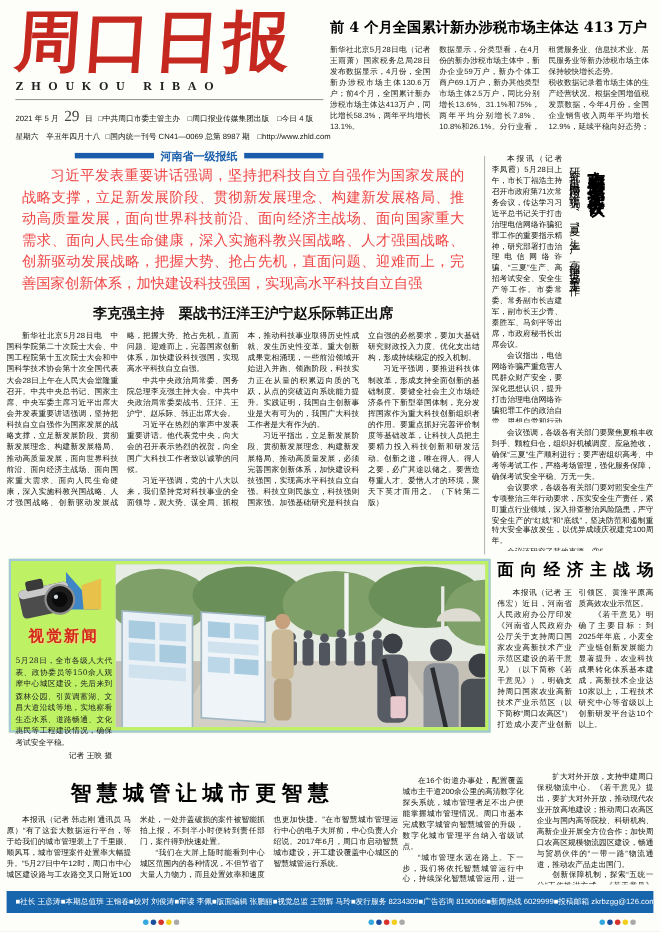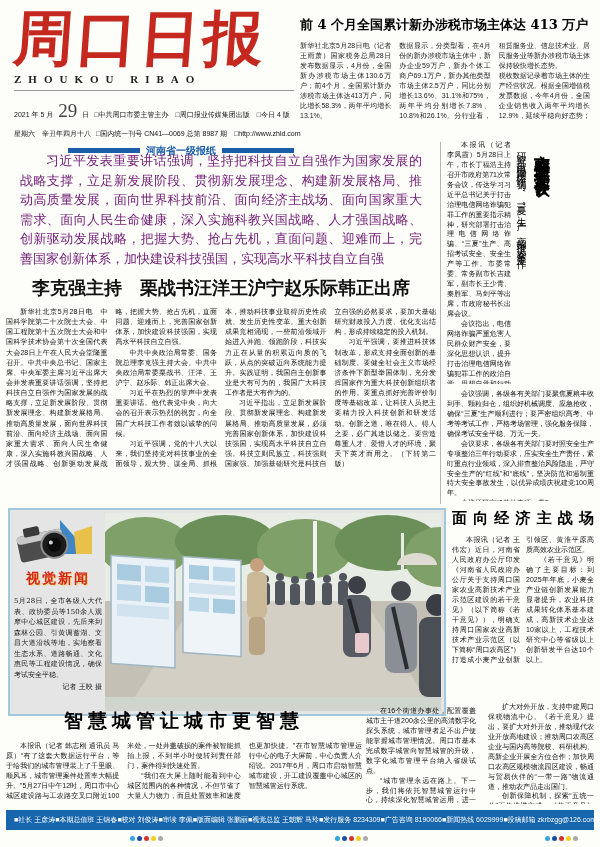--- a/index.html
+++ b/index.html
@@ -6,56 +6,56 @@
   .page{position:relative;width:600px;height:847px;margin:0 auto;background:#fdfdfa;overflow:hidden;
         font-family:"Liberation Sans",sans-serif;color:#111;}
   
   .mast{position:absolute;left:14px;top:4px;width:280px;}
   .mast-title{font-family:"DejaVu Serif",serif;font-weight:bold;color:#c5281e;font-size:60px;
               line-height:1.15;letter-spacing:3px;transform:skewX(-4deg);white-space:nowrap;}
   .mast-pinyin{letter-spacing:7px;font-size:11px;color:#222;margin-top:0;
                font-family:"Liberation Serif",serif;font-weight:bold;}
   .mast-info{border-top:1px solid #999;margin-top:5px;padding-top:3px;font-size:7px;color:#111;}
   .mast-row{display:flex;align-items:baseline;gap:5px;line-height:1.8;white-space:nowrap;}
-  .date-day{font-size:19px;font-family:"Liberation Serif",serif;color:#444;}
+  .date-day{font-size:14px;font-family:"Liberation Serif",serif;color:#444;}
   .grade{display:flex;align-items:center;justify-content:flex-end;gap:6px;margin-top:3px;
          color:#1a5dab;font-weight:bold;font-size:10px;}
   .grade .bar{width:72px;height:5px;background:#1a5dab;}
   
   .top-art{position:absolute;left:300px;top:16px;width:290px;}
   .top-headline{font-size:13px;font-weight:bold;font-family:"DejaVu Serif",serif;white-space:nowrap;color:#000;}
   .top-cols{margin-top:7px;column-count:3;column-gap:8px;font-size:7px;line-height:1.42;
             text-align:justify;color:#222;height:86px;overflow:hidden;}
   .top-cols p,{margin:0;}
   p{margin:0;}
   
   .main-art{position:absolute;left:6px;top:142px;width:430px;}
   .main-headline{font-size:19px;font-weight:900;font-family:"DejaVu Serif",serif;white-space:nowrap;
                  letter-spacing:0;color:#000;}
   .deck{margin:9px 14px 0 14px;font-family:"DejaVu Serif",serif;font-size:13px;line-height:1.5;
-        text-align:justify;text-indent:2em;color:#701a75;}
-  .byline{text-align:center;font-size:18px;margin:8px 0 7px;font-family:"DejaVu Serif",serif;font-weight:bold;}
+        text-align:justify;text-indent:2em;color:#ef4444;}
+  .byline{text-align:center;font-size:13px;margin:8px 0 7px;font-family:"DejaVu Serif",serif;font-weight:bold;}
   .main-body{column-count:4;column-gap:8px;font-size:7px;line-height:1.45;text-align:justify;
              height:212px;overflow:hidden;color:#111;}
   .main-body p{text-indent:2em;}
   .vline1{position:absolute;left:440px;top:142px;width:1px;height:362px;background:#b5b5b5;}
   
   .gov{position:absolute;left:447px;top:140px;width:147px;}
   .gov-top{display:flex;height:244px;}
   .gov-col1{width:64px;font-size:7px;line-height:1.42;text-align:justify;overflow:hidden;}
   .gov-col1 p{text-indent:2em;}
   .gov-sub{writing-mode:vertical-rl;height:236px;font-size:10px;font-family:"DejaVu Serif",serif;
            letter-spacing:3px;line-height:1.4;margin:4px 3px 0 3px;color:#000;}
   .gov-head{writing-mode:vertical-rl;height:240px;font-size:16px;font-weight:bold;
             font-family:"DejaVu Serif",serif;letter-spacing:2px;color:#000;margin-top:2px;}
   .gov-bottom{margin-top:5px;font-size:7px;line-height:1.42;text-align:justify;height:112px;overflow:hidden;}
   .gov-bottom p{text-indent:2em;}
   
-  .visual{position:absolute;left:8px;top:508px;width:438px;height:208px;border:2px solid #a3c8de;
-          background:#e5e5e5;display:flex;padding:3px;box-sizing:border-box;}
+  .visual{position:absolute;left:8px;top:508px;width:438px;height:158px;border:2px solid #a3c8de;
+          background:#bef264;display:flex;padding:3px;box-sizing:border-box;}
   .visual-left{width:88px;padding:1px 3px 1px 1px;display:flex;flex-direction:column;}
   .cam-logo{height:56px;}
   .visual-label{color:#d4281e;font-weight:900;font-size:14px;letter-spacing:2px;
                 font-family:"DejaVu Serif",serif;text-align:center;text-shadow:1px 1px 0 #f3d77a;}
   .caption{margin-top:8px;font-size:7px;line-height:1.5;text-align:justify;font-family:"DejaVu Serif",serif;color:#222;}
   .credit{font-size:7px;text-align:right;margin-top:2px;font-family:"DejaVu Serif",serif;}
   .photo{flex:1;position:relative;overflow:hidden;background:#cfd4cc;}
   
   .agri{position:absolute;left:452px;top:508px;width:142px;}
   .agri-head{font-size:15px;font-weight:900;font-family:"DejaVu Serif",serif;line-height:1.35;

